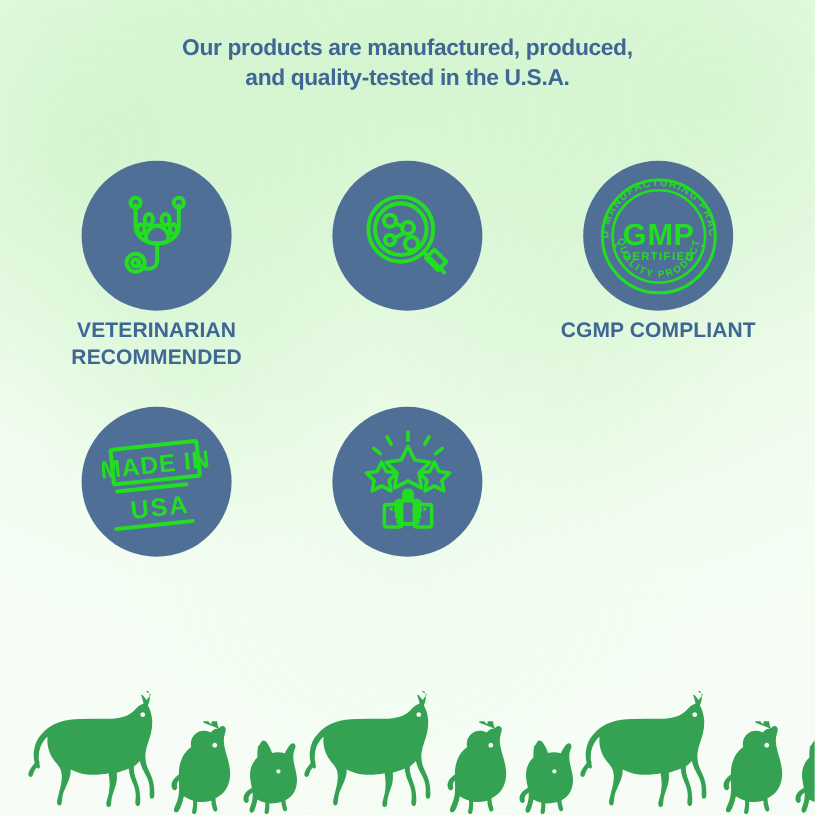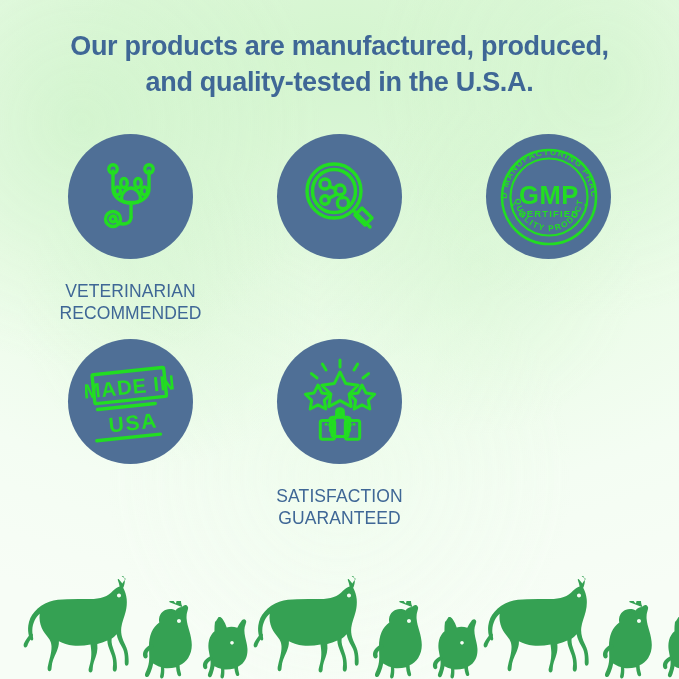--- a/index.html
+++ b/index.html
@@ -42,21 +42,21 @@
 
   
   .heading {
     position: absolute;
     left: 0;
     right: 0;
     top: 28px;
     text-align: center;
     color: #3f6796;
     font-weight: bold;
-    font-size: 27px;
+    font-size: 19px;
     line-height: 1.34;
     letter-spacing: -0.3px;
     padding: 0 14px;
   }
   .heading .line { display: block; white-space: nowrap; }
 
   
   .grid {
     position: absolute;
     left: 0;
@@ -80,25 +80,25 @@
     border-radius: 50%;
     background: #4f6f96;
     display: flex;
     align-items: center;
     justify-content: center;
     flex: none;
   }
   .disc svg { display: block; }
 
   .badge-label {
-    margin-top: 21px;
+    margin-top: 5px;
     text-align: center;
     color: #3f6796;
     font-size: 17.5px;
-    font-weight: normal;
+    font-weight: bold;
     line-height: 1.27;
     letter-spacing: 0.1px;
     text-transform: uppercase;
     white-space: pre-line;
   }
 
   
   .animals {
     position: absolute;
     left: 0;
@@ -190,20 +190,21 @@
             <text font-family="'Liberation Sans', sans-serif" font-size="8.2" font-weight="bold" fill="#22dd22" letter-spacing="1.6">
               <textPath href="#arcBot" startOffset="50%" text-anchor="middle">QUALITY PRODUCT</textPath>
             </text>
             <text x="54" y="61" text-anchor="middle" font-family="'Liberation Sans', sans-serif" font-size="25.5" font-weight="bold" fill="#22dd22" letter-spacing="0.6">GMP</text>
             <text x="54" y="73.5" text-anchor="middle" font-family="'Liberation Sans', sans-serif" font-size="9.4" font-weight="bold" fill="#22dd22" letter-spacing="1.2">CERTIFIED</text>
             <circle cx="17.2" cy="62" r="1.5" fill="#22dd22"></circle>
             <circle cx="90.8" cy="62" r="1.5" fill="#22dd22"></circle>
           </svg>
         </span>
       </div>
+      <div class="badge-label">CGMP COMPLIANT</div>
     </div>
 
     <div class="badge">
       <div class="disc">
         <span>
           <svg width="92" height="86" viewBox="0 0 92 86" fill="none">
             <g transform="rotate(-6 46 43)">
               <rect x="10" y="12" width="72" height="29" rx="1.5" stroke="#22dd22" stroke-width="3.4" fill="none"></rect>
               <text x="46" y="35" text-anchor="middle" font-family="'Liberation Sans', sans-serif" font-size="20.5" font-weight="bold" fill="#22dd22" letter-spacing="0.8">MADE IN</text>
               <path d="M12 47h58" stroke="#22dd22" stroke-width="3.4" stroke-linecap="round"></path>
@@ -229,22 +230,20 @@
             <path d="M67 20l5.6-4.4"></path>
             <path d="M36.5 63.5c1.6-1.5 3.6-3.7 4-6 .4-2.2-.3-4.6.6-5.9 1-1.4 3.6-1.3 4.3.4.7 1.7-.2 4.6-1.3 7.2h7.2c2 0 3.3 1.6 3 3.3-.2 1.1-1 1.8-1.8 2.1 1.3.5 1.9 1.8 1.6 3-.2 1-1 1.7-1.8 2 1.1.6 1.5 1.8 1.2 2.9-.3 1-1.2 1.6-2.1 1.8.8.6 1 1.7.7 2.6-.4 1.1-1.5 1.7-2.8 1.7H37.6z"></path>
             <path d="M36.6 62.5H26.4c-1.2 0-2.1.9-2.1 2.1v14.5c0 1.2.9 2.1 2.1 2.1h10.2c1.2 0 2.1-.9 2.1-2.1V64.6c0-1.2-.9-2.1-2.1-2.1z"></path>
             <path d="M30 66.2h.05"></path>
             <path d="M51.5 63.5c-1.6-1.5-3.6-3.7-4-6-.4-2.2.3-4.6-.6-5.9-1-1.4-3.6-1.3-4.3.4-.7 1.7.2 4.6 1.3 7.2h-7.2c-2 0-3.3 1.6-3 3.3.2 1.1 1 1.8 1.8 2.1-1.3.5-1.9 1.8-1.6 3 .2 1 1 1.7 1.8 2-1.1.6-1.5 1.8-1.2 2.9.3 1 1.2 1.6 2.1 1.8-.8.6-1 1.7-.7 2.6.4 1.1 1.5 1.7 2.8 1.7h11.7z"></path>
             <path d="M51.4 62.5h10.2c1.2 0 2.1.9 2.1 2.1v14.5c0 1.2-.9 2.1-2.1 2.1H51.4c-1.2 0-2.1-.9-2.1-2.1V64.6c0-1.2.9-2.1 2.1-2.1z"></path>
             <path d="M58 66.2h.05"></path>
           </svg>
         </span>
       </div>
-      <div class="badge-label">SATISFACTION
-GUARANTEED</div>
     </div>
 
   </div>
 
   <div class="animals">
 
     <div class="animal-group">
       <span>
         <svg width="118" height="108" viewBox="0 0 118 108" fill="#35a153">
           <path d="M104 8c-1.5 1-2.8 2.6-3.6 4.6-1.3-1.6-2.6-3.2-3.6-4.4-.6-.7-1.3.1-1 .9.8 2 1.5 4.3 1.8 6.3-2.5.8-4.8 2.3-6.6 4.4-2.6 3-5.6 5-9.3 6.2-4.2 1.4-8.8 2-13.3 2-7.8.1-15.7.1-23.5.2-6 .1-12 .6-17.6 2.6-5.7 2-10.9 5.3-14.7 10C9 44.3 7 49.3 6.3 54.6c-.5 3.7-.2 7.5.8 11.1.3 1 .7 2.2 1.4 3 .5.6 1.4 1 2.1.5.8-.5.7-1.6.5-2.4-.6-2.5-.9-5-.8-7.6.1-3.4.9-6.8 2.4-9.9 1.2-2.5 2.9-4.8 5-6.6-.3 2.5-.3 5 .1 7.5.7 4.5 2.5 8.7 5.2 12.3 1.5 2 3.2 3.8 4.5 5.9 1.3 2.1 1.9 4.5 2 7 .1 3.4-.5 6.8-1.3 10.1-.8 3.3-1.8 6.6-2.4 10-.2 1-.3 2.1-.1 3.1.2.9.9 1.8 1.9 1.7 1.1-.1 1.6-1.2 1.8-2.1.4-1.9.3-3.9.7-5.8.5-2.6 1.5-5 2.6-7.4 1.4-3 2.8-6 3.6-9.2.5-1.8.7-3.7.6-5.6 4.3 2.3 9 3.7 13.9 4.2 5.9.6 11.9.1 17.7-1 .4 2.5.7 5 .8 7.5.1 3.7-.2 7.4-1.1 11-.5 2-1.2 3.9-1.5 5.9-.2 1.1-.2 2.4.6 3.2.8.8 2.2.5 2.8-.4.6-.9.6-2 .6-3 .1-2.2.5-4.4 1.2-6.5 1-3.1 2.3-6.1 3-9.3.6-2.9.7-5.9.4-8.9 3.4-.9 6.8-2 10-3.5.1 2.1.5 4.2 1.1 6.2.9 3 2.4 5.8 3.4 8.8 1 3 1.5 6.1 1.3 9.3-.1 1.5-.4 3-.3 4.5.1 1 .5 2.2 1.6 2.4 1.1.2 1.9-.8 2.2-1.7.4-1.3.3-2.7.3-4 0-3.8-.5-7.6-1.6-11.2-1-3.3-2.4-6.4-3.2-9.7-.5-2.1-.7-4.2-.5-6.3 1.8-1.3 3.5-2.8 5-4.5.5 2.3 1.2 4.6 2.2 6.7 1.3 2.9 3.1 5.5 4.3 8.4 1.2 3 1.7 6.2 1.7 9.4 0 1.6-.2 3.2 0 4.8.1 1 .6 2.1 1.7 2.2 1.1.1 1.8-.9 2-1.9.3-1.4.1-2.9.1-4.3-.1-4-.7-8-2.1-11.7-1.3-3.5-3.2-6.8-4.3-10.4-1-3.2-1.3-6.6-.9-9.9.7-5.5 3.1-10.6 4.4-16 1-4 1.4-8.2 1-12.3-.4-4-1.6-7.9-3.5-11.4.9-1.9 1.5-4 1.6-6.1.1-1.6-.1-3.3-.8-4.8-.4-.9-1.6-1.4-2.3-.6zM97 22.5c1.1 0 2 .9 2 2s-.9 2-2 2-2-.9-2-2 .9-2 2-2z"></path>

